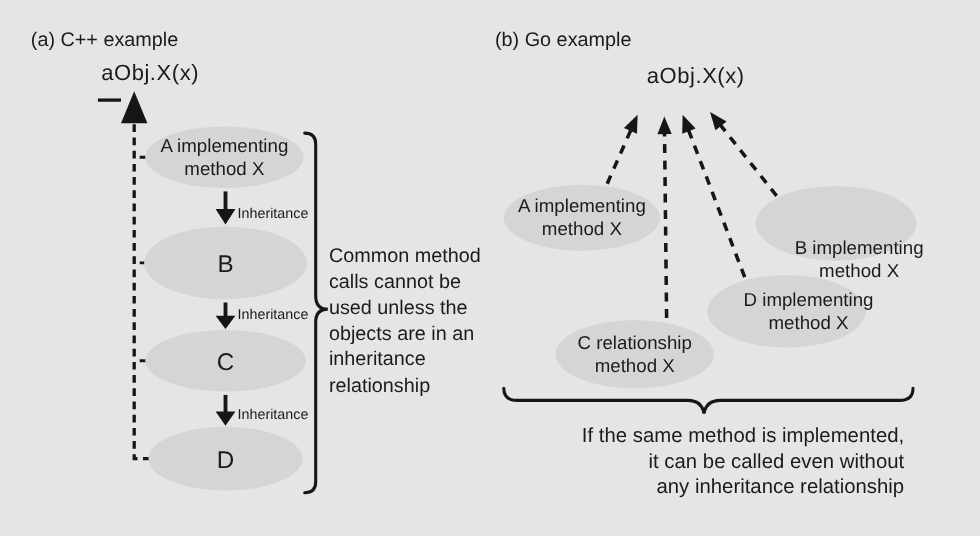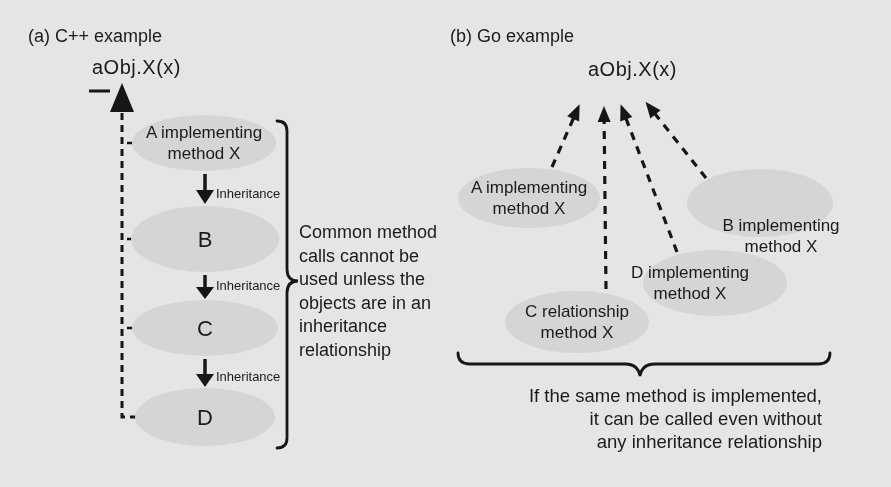--- a/index.html
+++ b/index.html
@@ -107,21 +107,21 @@
 inheritance
 relationship</div>
 
   <div class="txt heading" style="left:450px; top:26px;">(b) Go example</div>
   <div class="txt call" style="left:588px; top:58px;">aObj.X(x)</div>
 
   <div class="node-label" style="left:454px; top:173px; width:150px; height:50px;">A implementing
 method X</div>
   <div class="node-label" style="left:706px; top:178px; width:150px; height:50px;margin-top:33px;">B implementing
 method X</div>
-  <div class="node-label" style="left:615px; top:258px; width:150px; height:50px;">D implementing
+  <div class="node-label" style="left:660px; top:258px; width:150px; height:50px;">D implementing
 method X</div>
   <div class="node-label" style="left:502px; top:297px; width:150px; height:50px;">C relationship
 method X</div>
 
   <div class="txt brace-note-b" style="left:460px; top:384px; width:362px;">If the same method is implemented,
 it can be called even without
 any inheritance relationship</div>
 
 </div>
 

